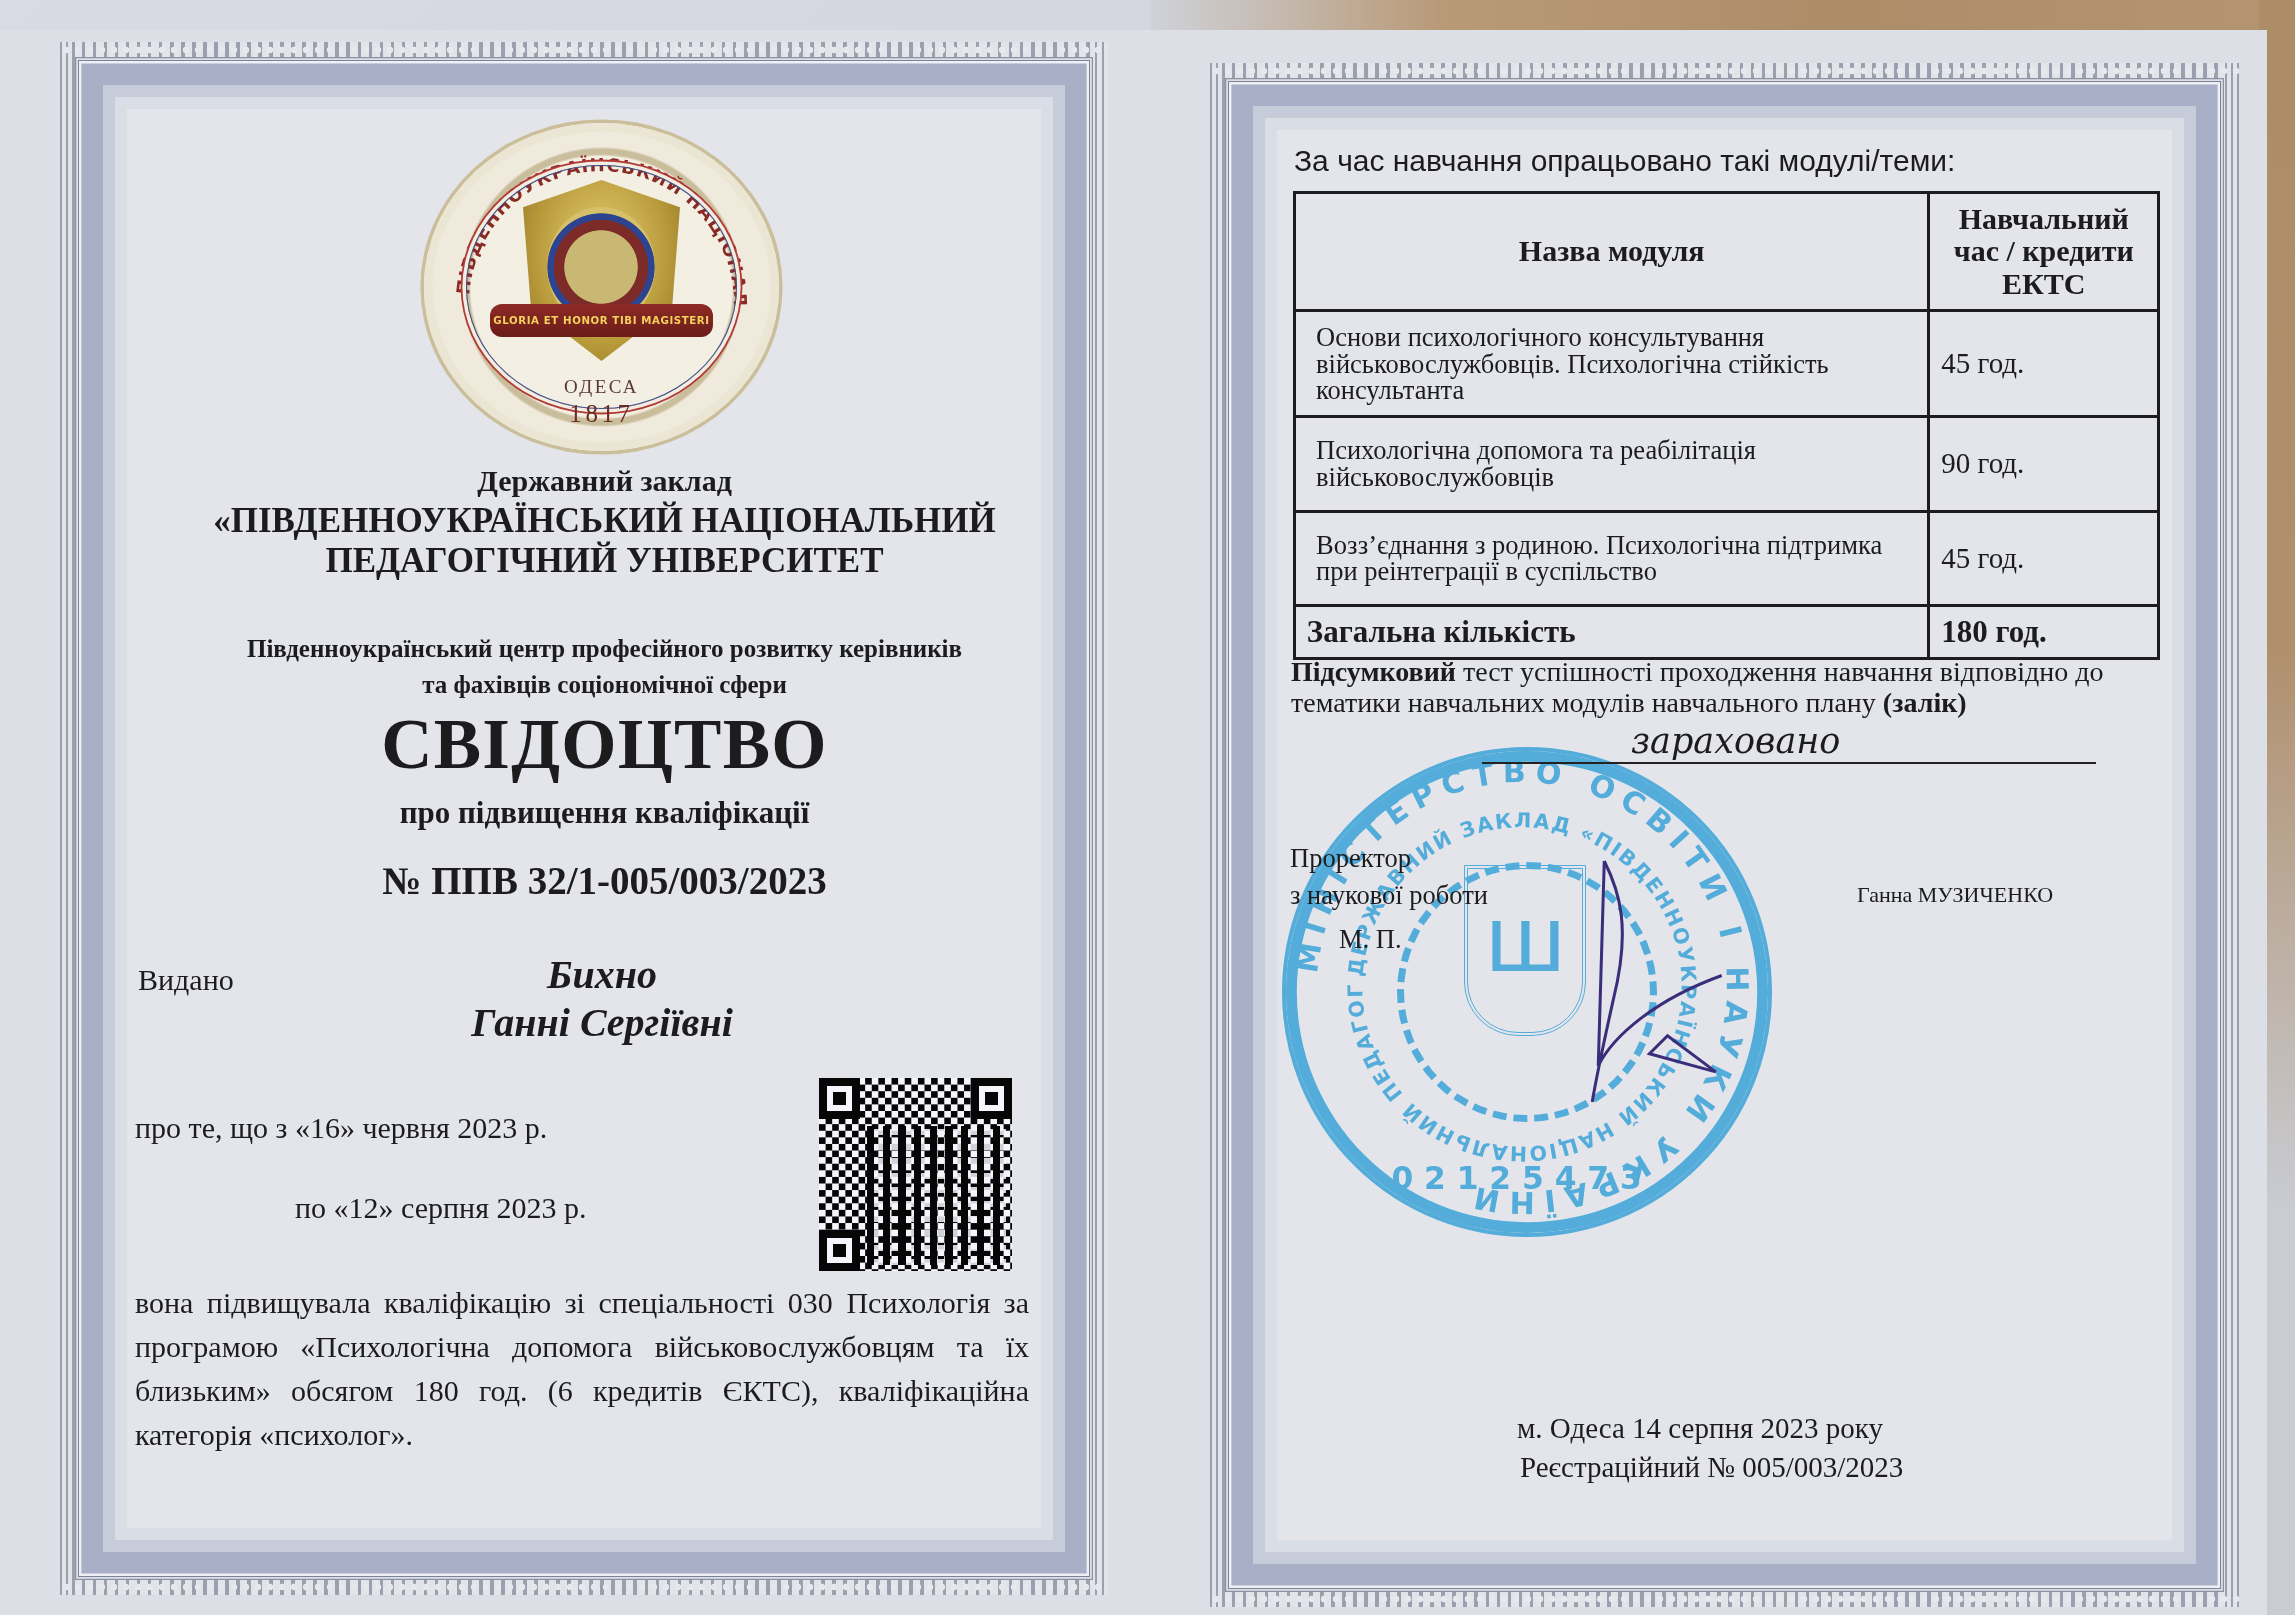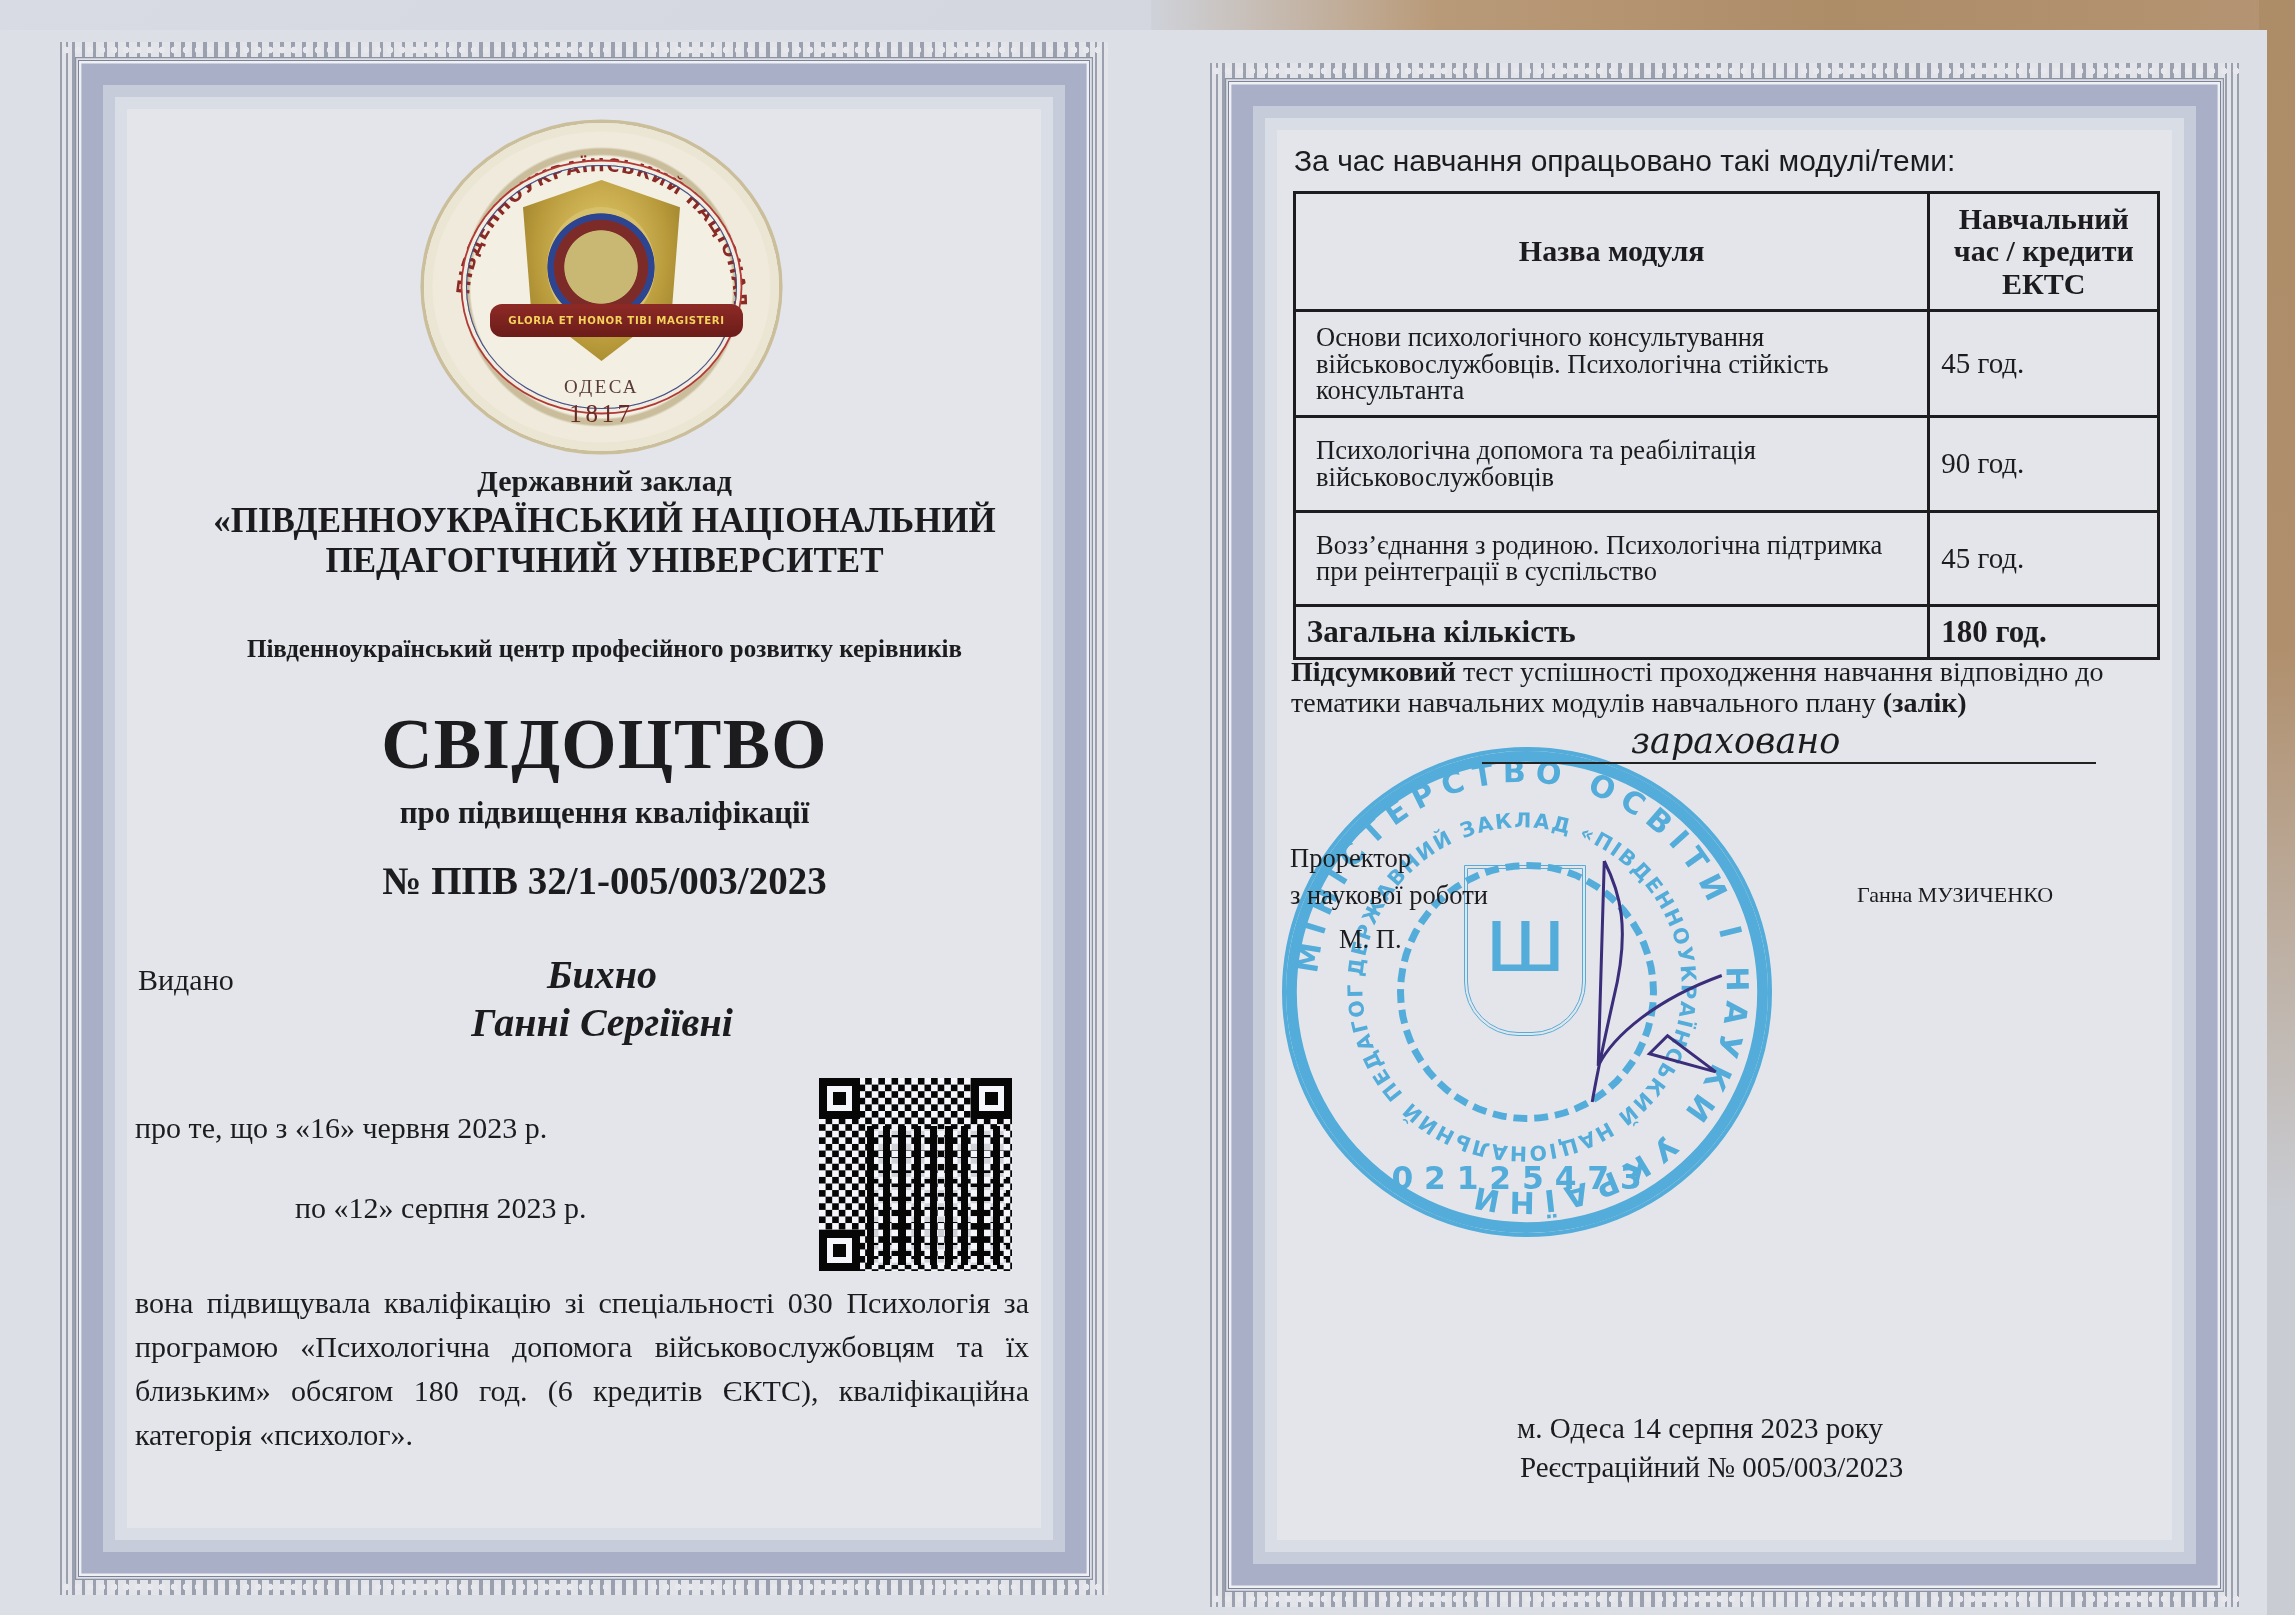--- a/index.html
+++ b/index.html
@@ -58,21 +58,21 @@
     .seal-shield {
       position: absolute; left: 99px; top: 57px; width: 157px; height: 181px;
       background: radial-gradient(ellipse at 50% 40%, #e7cf72 0%, #b89a3b 60%, #8b6f22 100%);
       clip-path: polygon(50% 0, 100% 15%, 95% 70%, 50% 100%, 5% 70%, 0 15%);
     }
     .seal-medal {
       position: absolute; left: 123px; top: 84px; width: 108px; height: 120px; border-radius: 50%;
       background: radial-gradient(circle, #c9b774 0 45%, #7d2b28 46% 58%, #2d4591 59% 66%, #d6c06b 67%);
     }
     .seal-ribbon {
-      position: absolute; left: 66px; top: 181px; width: 253px; height: 33px;
+      position: absolute; left: 66px; top: 181px; width: 223px; height: 33px;
       background: linear-gradient(180deg, #8e2a26, #6b1c19);
       border-radius: 12px; color: #f3d35c; font-family: "DejaVu Sans", sans-serif;
       font-size: 10.2px; font-weight: bold; text-align: center; line-height: 33px; letter-spacing: 0.6px;
     }
     .seal-city {
       position: absolute; left: 0; width: 100%; top: 253px; text-align: center;
       font-size: 19px; color: #5a3b36; letter-spacing: 2.4px;
     }
     .seal-year {
       position: absolute; left: 0; width: 100%; top: 277px; text-align: center;
@@ -207,20 +207,21 @@
   <div class="seal-year">1817</div>
 </div>
 
 <div class="ctr inst-label">Державний заклад</div>
 <div class="ctr inst-name">
   <div>«ПІВДЕННОУКРАЇНСЬКИЙ НАЦІОНАЛЬНИЙ</div>
   <div>ПЕДАГОГІЧНИЙ УНІВЕРСИТЕТ</div>
 </div>
 <div class="ctr inst-center">
   <div>Південноукраїнський центр професійного розвитку керівників</div>
+  <div>та фахівців соціономічної сфери</div>
 </div>
 <div class="ctr doc-title">СВІДОЦТВО</div>
 <div class="ctr doc-sub">про підвищення кваліфікації</div>
 <div class="ctr doc-num">№ ППВ 32/1-005/003/2023</div>
 
 <div class="issued-label">Видано</div>
 <div class="recipient">
   <div>Бихно</div>
   <div>Ганні Сергіївні</div>
 </div>

